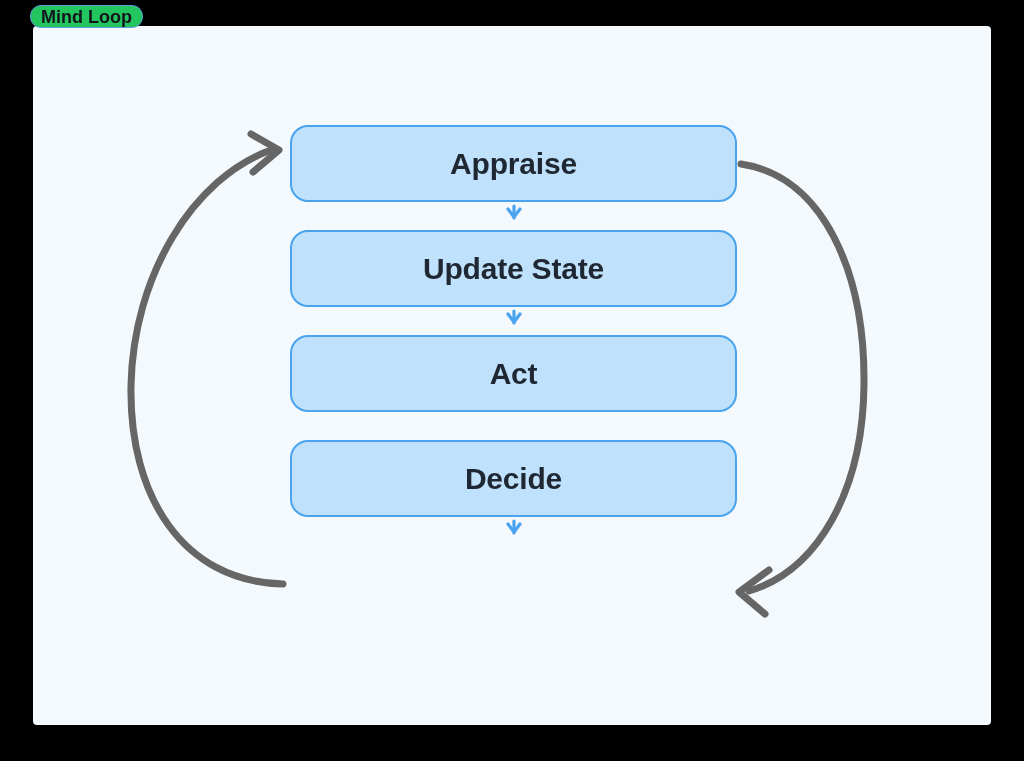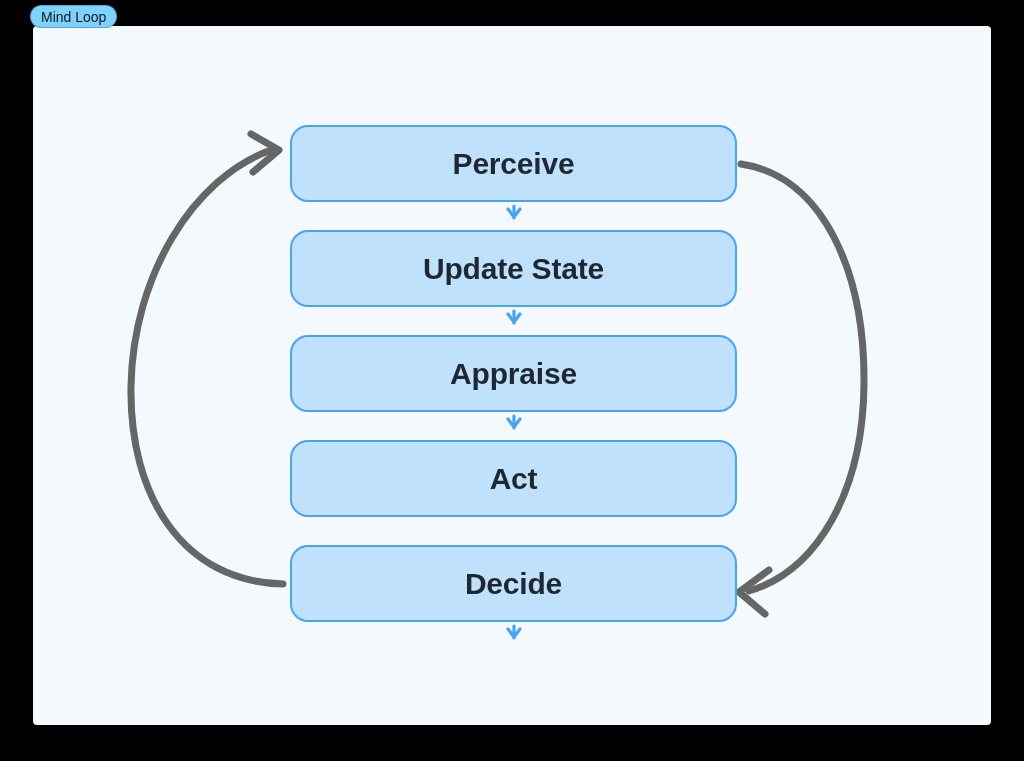--- a/index.html
+++ b/index.html
@@ -23,29 +23,30 @@
 
   
   #tab {
     position: absolute;
     left: 30px;
     top: 5px;
     height: 23px;
     padding: 0 10px;
     display: flex;
     align-items: center;
-    background: #7dd3fc;
+    background: #22c55e;
     border: 1px solid #5a9fd6;
     border-radius: 11px;
-    font-size: 14px;
+    font-size: 18px;
     color: #12161c;
     line-height: 1;
     white-space: nowrap;
     z-index: 5;
     box-sizing: border-box;
+    font-weight: bold;
   }
 
   
   #canvas {
     position: absolute;
     left: 33px;
     top: 26px;
     width: 958px;
     height: 699px;
     background: #f3f9fc;
@@ -125,42 +126,33 @@
       </g>
 
       <g>
         <path d="M 708 138 C 790 150 832 246 831 358 C 830 466 784 545 716 565" fill="none" stroke="#666666" stroke-width="7" stroke-linecap="round"></path>
         <path d="M 736 544 L 706 566 L 732 588" fill="none" stroke="#666666" stroke-width="7" stroke-linecap="round" stroke-linejoin="round"></path>
       </g>
     </svg>
 
     <div id="nodes">
 
+
       <div class="node">
-        <span class="node-label">Perceive</span>
+        <span class="node-label">Appraise</span>
         <span class="step-arrow">
           <svg width="26" height="26" viewBox="0 0 26 26" xmlns="http://www.w3.org/2000/svg">
             <path d="M 7 8 L 13 16 L 19 8" fill="none" stroke="#4aa3ef" stroke-width="3.2" stroke-linecap="round" stroke-linejoin="round"></path>
             <path d="M 13 5 L 13 17" fill="none" stroke="#4aa3ef" stroke-width="3.2" stroke-linecap="round"></path>
           </svg>
         </span>
       </div>
 
       <div class="node">
         <span class="node-label">Update State</span>
-        <span class="step-arrow">
-          <svg width="26" height="26" viewBox="0 0 26 26" xmlns="http://www.w3.org/2000/svg">
-            <path d="M 7 8 L 13 16 L 19 8" fill="none" stroke="#4aa3ef" stroke-width="3.2" stroke-linecap="round" stroke-linejoin="round"></path>
-            <path d="M 13 5 L 13 17" fill="none" stroke="#4aa3ef" stroke-width="3.2" stroke-linecap="round"></path>
-          </svg>
-        </span>
-      </div>
-
-      <div class="node">
-        <span class="node-label">Appraise</span>
         <span class="step-arrow">
           <svg width="26" height="26" viewBox="0 0 26 26" xmlns="http://www.w3.org/2000/svg">
             <path d="M 7 8 L 13 16 L 19 8" fill="none" stroke="#4aa3ef" stroke-width="3.2" stroke-linecap="round" stroke-linejoin="round"></path>
             <path d="M 13 5 L 13 17" fill="none" stroke="#4aa3ef" stroke-width="3.2" stroke-linecap="round"></path>
           </svg>
         </span>
       </div>
 
       <div class="node">
         <span class="node-label">Act</span>

